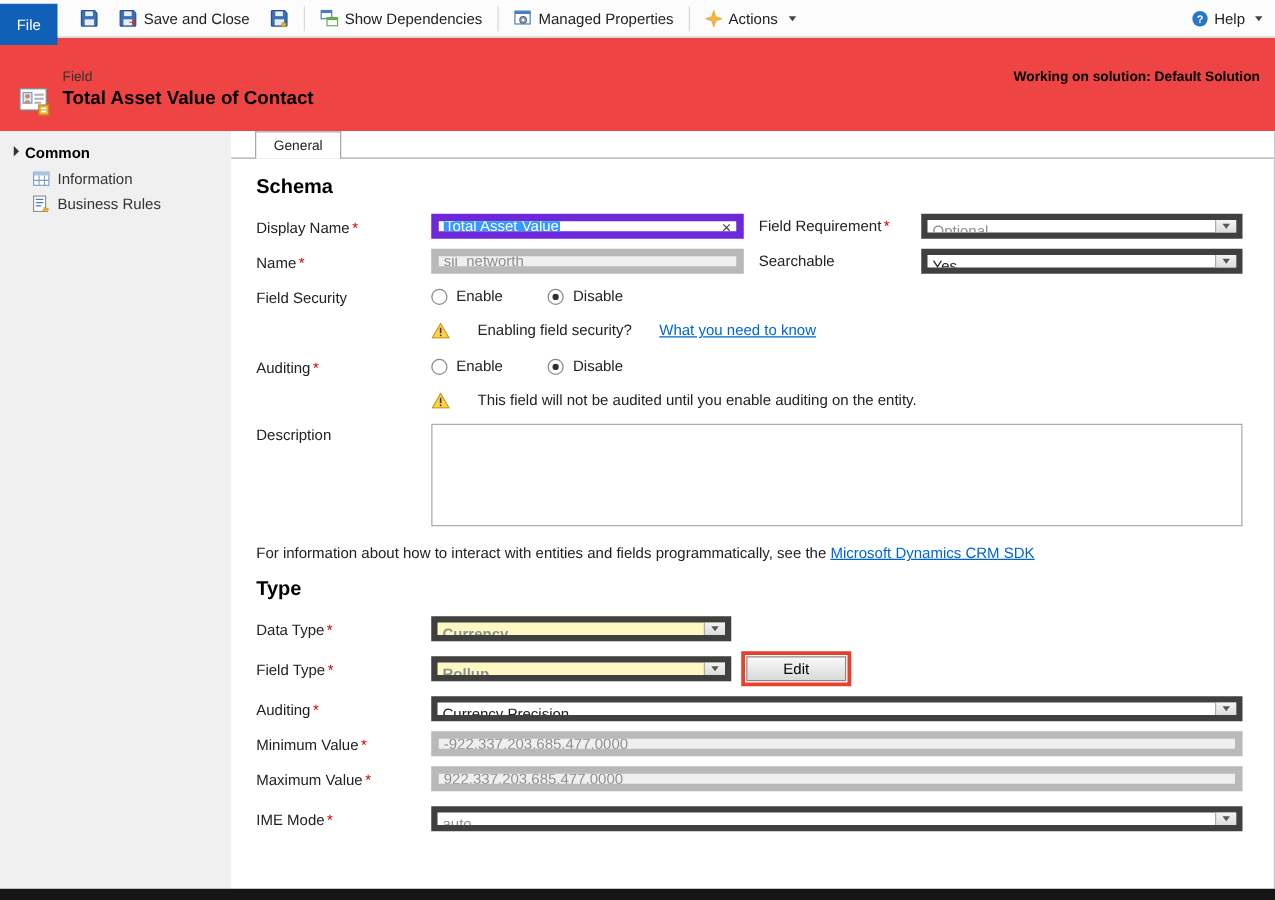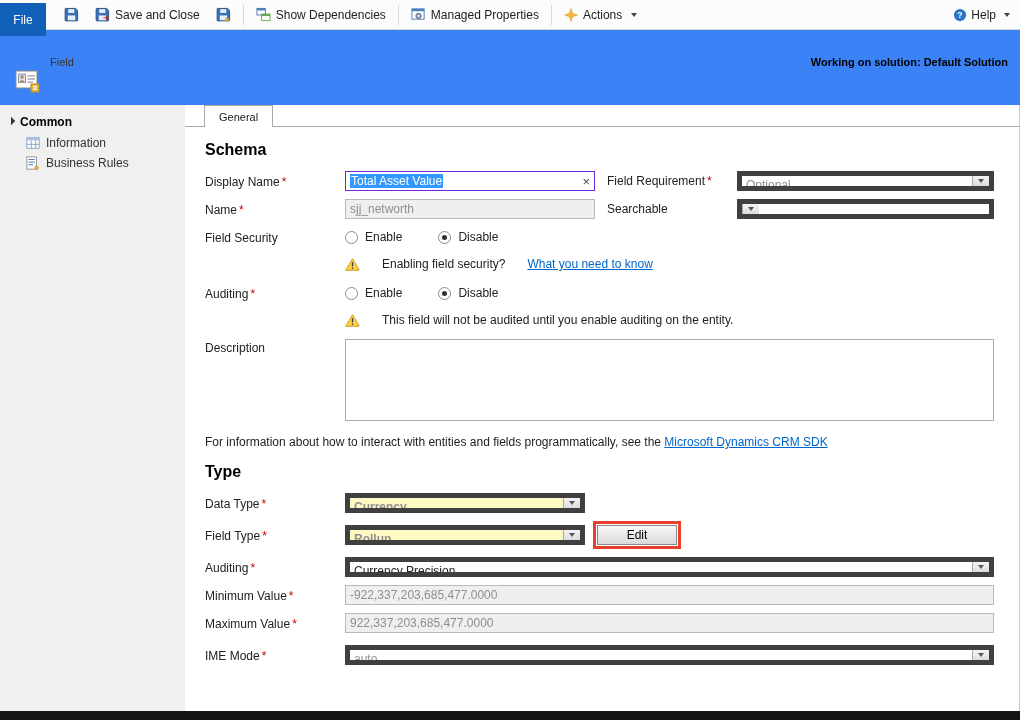--- a/index.html
+++ b/index.html
@@ -11,21 +11,21 @@
   .toolbar { position:relative; height:30px; background:#fcfcfc; border-bottom:1px solid #d8d8d8; display:flex; align-items:center; }
   .file-tab { position:absolute; left:0; top:3px; width:46px; height:33px; background:#1160b7; color:#fff; display:flex; align-items:center; justify-content:center; font-size:12px; cursor:pointer; z-index:5; }
   .tb-items { display:flex; align-items:center; margin-left:56px; height:100%; }
   .tb-btn { display:flex; align-items:center; gap:5px; background:none; border:1px solid transparent; height:24px; padding:0 7px; font-family:inherit; font-size:12px; color:#222; cursor:pointer; }
   .ic { display:inline-flex; align-items:center; justify-content:center; }
   .tb-sep { width:1px; height:20px; background:#d9d9d9; margin:0 4px; }
   .caret { width:0; height:0; border-left:3.5px solid transparent; border-right:3.5px solid transparent; border-top:4px solid #444; margin-left:4px; }
   .help-area { margin-left:auto; margin-right:10px; display:flex; align-items:center; gap:4px; cursor:pointer; color:#222; }
 
   
-  .header { height:75px; background:#3b82f6; display:flex; padding:26px 12px 0 14px; }
+  .header { height:75px; background:#ef4444; display:flex; padding:26px 12px 0 14px; }
   .hdr-icon { margin-right:9px; }
   .hdr-entity { font-size:11px; color:#333; }
   .hdr-title { font-size:15px; font-weight:bold; color:#000; margin-top:2px; }
   .hdr-solution { margin-left:auto; font-size:11px; font-weight:bold; color:#000; white-space:nowrap; }
 
   
   .body-row { flex:1; display:flex; min-height:0; }
   .sidebar { width:185px; background:#f0f0f0; padding-top:6px; }
   .side-group { display:flex; align-items:center; gap:6px; font-weight:bold; font-size:12px; color:#000; padding:4px 8px; cursor:pointer; }
   .tri-expand { width:0; height:0; border-top:6px solid #333; border-left:6px solid transparent; transform:rotate(45deg); margin-top:-2px; }
@@ -36,21 +36,21 @@
   .tab { height:22px; padding:0 14px; display:flex; align-items:center; background:#fff; border:1px solid #a9a9a9; border-bottom:none; font-size:11px; color:#222; position:relative; top:1px; cursor:pointer; }
 
   .content { flex:1; padding:14px 25px 0 20px; overflow:hidden; }
   .sect-h { font-weight:bold; font-size:16px; color:#000; margin-bottom:12px; }
   .frow { display:flex; align-items:center; margin-bottom:8px; min-height:20px; }
   .frow.top { align-items:flex-start; }
   .lbl { width:140px; flex:0 0 140px; font-size:12px; color:#222; padding-top:2px; }
   .lbl2 { width:130px; flex:0 0 130px; margin-left:12px; font-size:12px; color:#222; }
   .req { color:#cc0000; margin-left:2px; }
 
-  .textbox { height:20px; border:1px solid #6d28d9; background:#fff; display:flex; align-items:center; padding:0 4px; font-size:12px; overflow:hidden; white-space:nowrap; }
+  .textbox { height:20px; border:6px solid #6d28d9; background:#fff; display:flex; align-items:center; padding:0 4px; font-size:12px; overflow:hidden; white-space:nowrap; }
   .w250 { width:250px; flex:0 0 250px; }
   .sel { background:#3399ff; color:#fff; padding:0 1px; }
   .clear { margin-left:auto; color:#444; font-size:13px; cursor:pointer; line-height:1; }
   .textbox.disabled { background:#efefef; color:#8f8f8f; border-color:#b9b9b9; }
   .fill { flex:1; min-width:0; }
 
   .dropdown { height:20px; border:5px solid #404040; background:#fff; display:flex; align-items:stretch; overflow:hidden; cursor:default; }
   .dropdown .val { flex:1; padding:2px 4px; font-size:12px; white-space:nowrap; overflow:hidden; }
   .dropdown .val.dim { color:#8f8f8f; }
   .dropdown .dbtn { width:17px; flex:0 0 17px; border-left:1px solid #ababab; background:linear-gradient(#f4f4f4,#dcdcdc); display:flex; align-items:center; justify-content:center; cursor:pointer; }
@@ -172,20 +172,21 @@
           <rect x="13.5" y="8" width="7.5" height="1.6" fill="#b0b0b0"></rect>
           <rect x="13.5" y="11.2" width="7.5" height="1.6" fill="#b0b0b0"></rect>
           <rect x="13.5" y="14.4" width="5.5" height="1.6" fill="#b0b0b0"></rect>
           <rect x="17" y="17" width="8" height="8" fill="#e6b33d" stroke="#b98a20"></rect>
           <rect x="19" y="19" width="4" height="1.4" fill="#fff"></rect>
           <rect x="19" y="21.5" width="4" height="1.4" fill="#fff"></rect>
         </svg>
     </span>
     <div>
       <div class="hdr-entity">Field</div>
+      <div class="hdr-title">Total Asset Value of Contact</div>
     </div>
     <div class="hdr-solution">Working on solution: Default Solution</div>
   </div>
 
   <div class="body-row">
 
     <div class="sidebar">
       <div class="side-group">
         <span class="tri-expand"></span>
         <span>Common</span>
@@ -248,20 +249,21 @@
           <div class="lbl">
             <span>Name</span><span class="req">*</span>
           </div>
           <div class="textbox w250 disabled">
             <span>sjj_networth</span>
           </div>
           <div class="lbl2">
             <span>Searchable</span>
           </div>
           <div class="dropdown fill">
+            <span class="val">Yes</span>
             <span class="dbtn">
                 <span class="dtri"></span>
               </span>
           </div>
         </div>
 
         <div class="frow" style="margin-top:6px;">
           <div class="lbl">
             <span>Field Security</span>
           </div>

